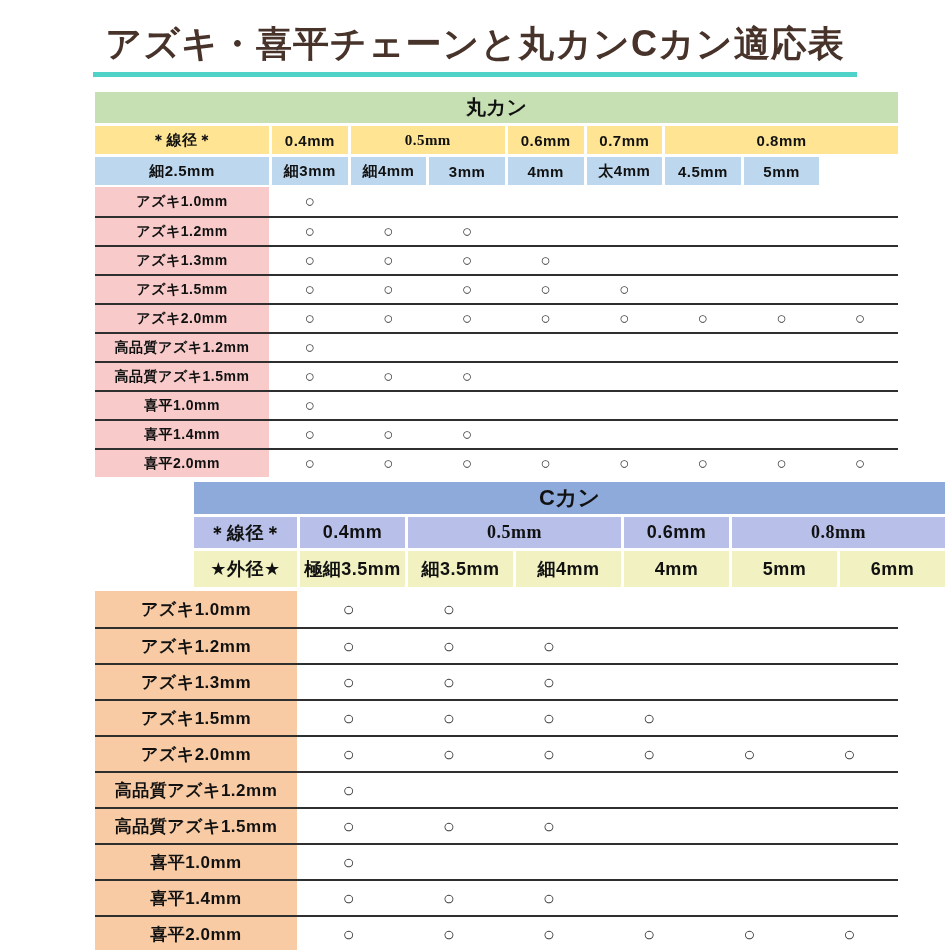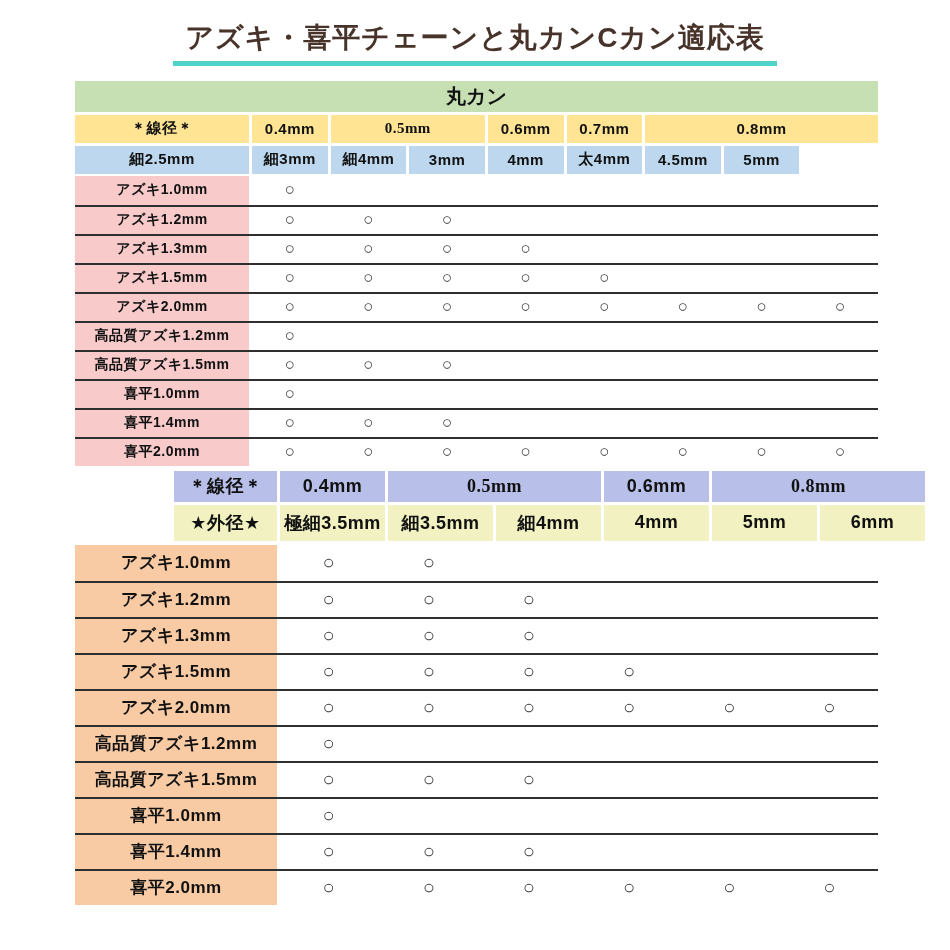--- a/index.html
+++ b/index.html
@@ -1,26 +1,26 @@
 <!DOCTYPE html>
 <html><head>
 <meta charset="utf-8">
 <style>
   * { box-sizing: border-box; margin: 0; padding: 0; }
   html, body { width: 950px; height: 950px; background: #ffffff; overflow: hidden;
     font-family: "Liberation Sans", "DejaVu Sans", sans-serif; color: #111; }
 
   
   .title-wrap { text-align: center; padding-top: 18px; }
-  .page-title { display: inline-block; font-size: 28px; font-weight: bold;
+  .page-title { display: inline-block; font-size: 36px; font-weight: bold;
     color: #47332a; letter-spacing: 1px; line-height: 1.45;
     border-bottom: 5px solid #4fd2c8; padding: 0 12px 2px 12px; }
 
   
-  .tbl { width: 850px; margin-left: 28px; padding-left: 47px; }
+  .tbl { width: 850px; margin-left: 48px; padding-left: 47px; }
   .hbar { display: flex; align-items: center; justify-content: center;
     font-weight: bold; }
   .cellc { display: flex; align-items: center; justify-content: center;
     font-weight: bold; letter-spacing: 0.5px; }
   .markc { display: flex; align-items: center; justify-content: center;
     font-weight: 400; color: #3a3a3a; }
 
   
   .t1 { margin-top: 15px; }
   .t1-title { height: 31px; background: #c6e0b4; font-size: 20px; margin-bottom: 3px; }
@@ -192,20 +192,21 @@
       <div class="markc">○</div>
       <div class="markc">○</div>
       <div class="markc">○</div>
       <div class="markc">○</div>
     </div>
   </div>
 </div>
 
 <div class="tbl t2">
   <div class="t2-head">
+    <div class="hbar t2-title">Cカン</div>
 
     <div class="t2-hgrid t2-wire">
       <div class="cellc">＊線径＊</div>
       <div class="cellc">0.4mm</div>
       <div class="cellc sp2">0.5mm</div>
       <div class="cellc">0.6mm</div>
       <div class="cellc sp2">0.8mm</div>
     </div>
 
     <div class="t2-hgrid t2-outer">

